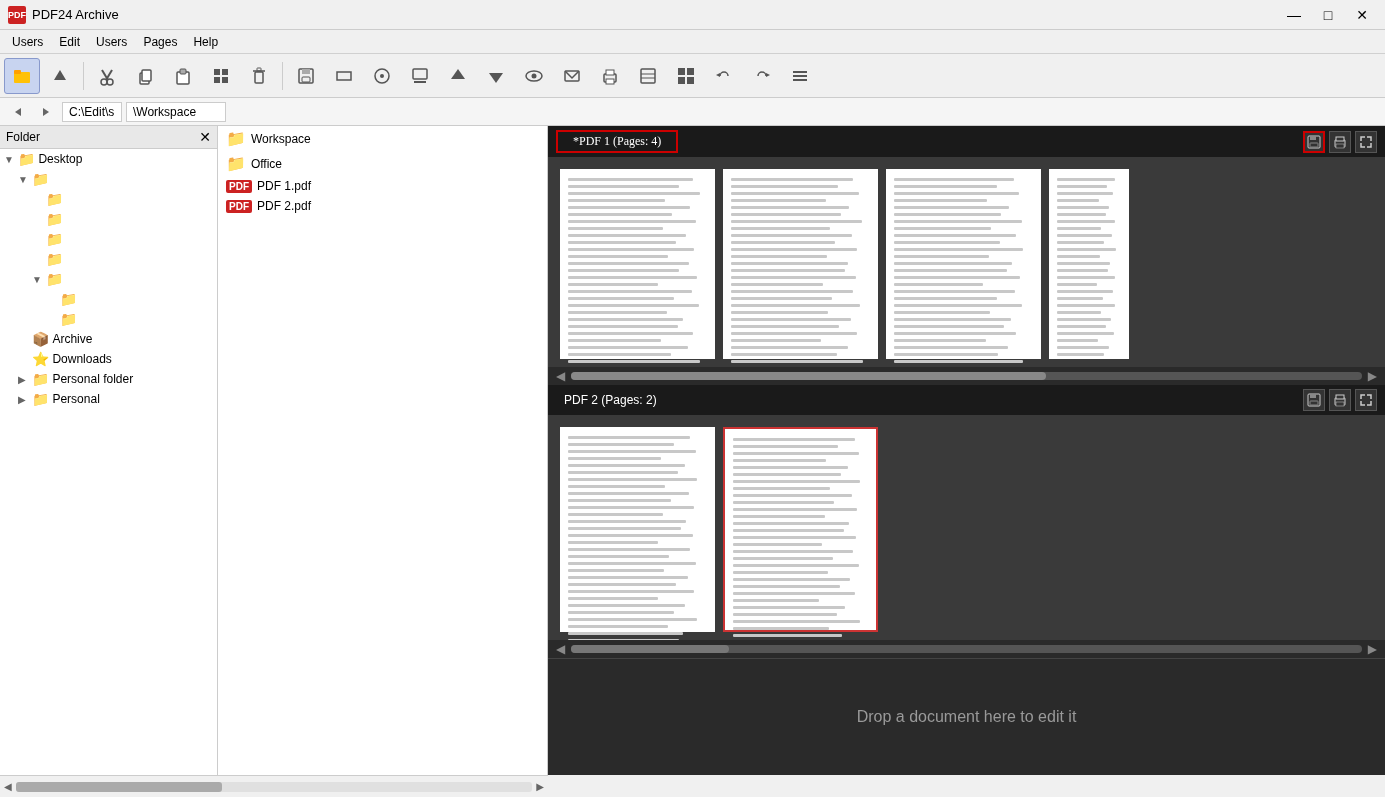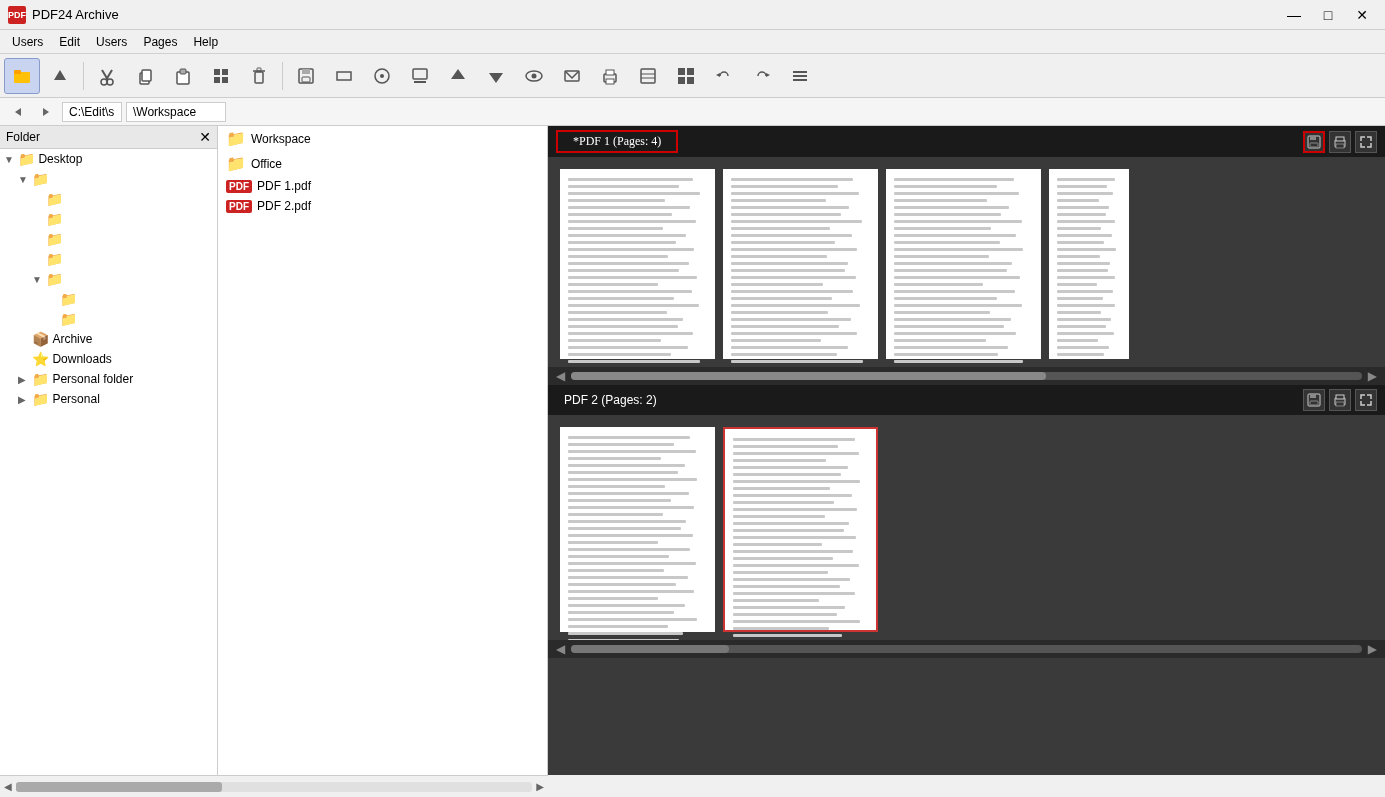--- a/index.html
+++ b/index.html
@@ -780,20 +780,23 @@
 
       <div class="pdf-scrollbar-container">
         <span class="scroll-arrow">◀</span>
         <div class="scroll-track" style="height:8px; background:#555;">
           <div style="width:20%; height:8px; background:#777; border-radius:4px;"></div>
         </div>
         <span class="scroll-arrow">▶</span>
       </div>
     </div>
 
+    <div id="drop-zone">
+      <span>Drop a document here to edit it</span>
+    </div>
   </div>
 </div>
 
 <div id="left-scroll-bottom" style="height:22px; background:#f0f0f0; border-top:1px solid #ccc; display:flex; align-items:center; padding:0 4px; gap:4px; width:548px;">
   <span class="h-scroll-arrow">◀</span>
   <div style="flex:1; height:10px; background:#e0e0e0; border-radius:3px;">
     <div style="width:40%; height:10px; background:#aaa; border-radius:3px;"></div>
   </div>
   <span class="h-scroll-arrow">▶</span>
 </div>

